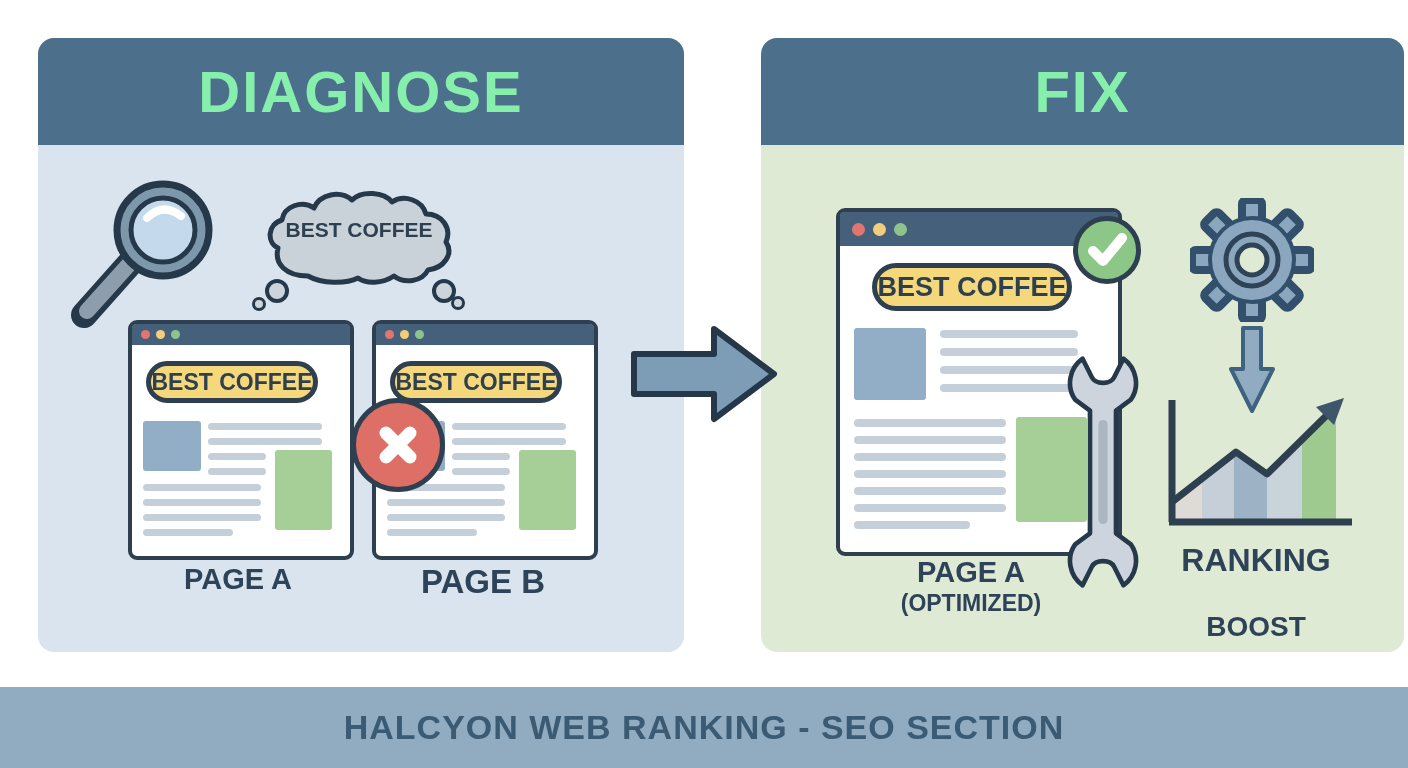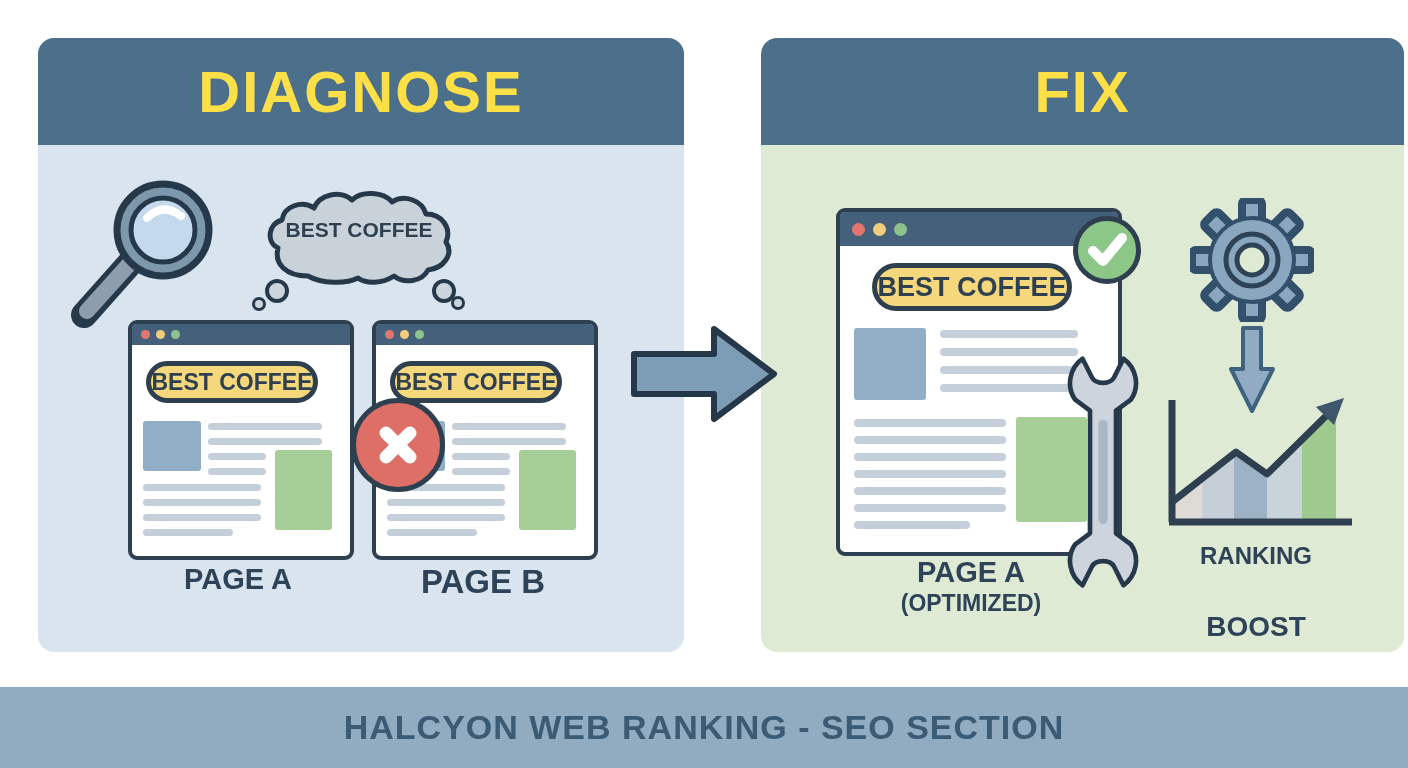--- a/index.html
+++ b/index.html
@@ -7,21 +7,21 @@
     width:1408px;height:768px;position:relative;overflow:hidden;
     background:#ffffff;
     font-family:"Liberation Sans","DejaVu Sans",sans-serif;
   }
   .panel{position:absolute;top:38px;width:646px;height:614px;border-radius:16px;overflow:hidden;}
   #diagnose-panel{left:38px;background:#d9e4ef;}
   #fix-panel{left:761px;width:643px;background:#dfead5;}
   .panel-header{
     position:absolute;top:0;left:0;right:0;height:107px;background:#4c6f8c;
     display:flex;align-items:center;justify-content:center;
-    color:#fde047;font-size:58px;font-weight:bold;letter-spacing:2px;
+    color:#86efac;font-size:58px;font-weight:bold;letter-spacing:2px;
   }
   
   .browser{position:absolute;background:#ffffff;border:4px solid #2e3f50;border-radius:9px;}
   .browser-bar{position:absolute;top:0;left:0;right:0;background:#45607a;display:flex;align-items:center;gap:6px;padding-left:9px;border-radius:4px 4px 0 0;}
   .browser.small .browser-bar{height:21px;}
   .browser.big .browser-bar{height:34px;gap:8px;padding-left:12px;}
   .dot{border-radius:50%;}
   .browser.small .dot{width:9px;height:9px;}
   .browser.big .dot{width:13px;height:13px;}
   .dot.red{background:#e2766f;}
@@ -215,19 +215,19 @@
       <polygon points="103,80 138,46 138,126 103,126" fill="#c9d3da"></polygon>
       <polygon points="138,46 172,12 172,126 138,126" fill="#9ec98f"></polygon>
       <polyline points="8,108 72,58 103,80 162,22" fill="none" stroke="#2e3f50" stroke-width="7" stroke-linejoin="round"></polyline>
       <polygon points="180,4 170,31 152,13" fill="#3d566b"></polygon>
       <line x1="8" y1="6" x2="8" y2="128" stroke="#2e3f50" stroke-width="7"></line>
       <line x1="5" y1="128" x2="188" y2="128" stroke="#2e3f50" stroke-width="7"></line>
     </svg>
 
   <div class="caption" style="left:130px;top:518px;width:160px;font-size:29px;">PAGE A</div>
   <div class="caption" style="left:130px;top:552px;width:160px;font-size:23px;">(OPTIMIZED)</div>
-  <div class="caption" style="left:412px;top:504px;width:166px;font-size:24px;">RANKING</div>
+  <div class="caption" style="left:412px;top:504px;width:166px;font-size:32px;">RANKING</div>
   <div class="caption" style="left:412px;top:536px;width:166px;font-size:28px;margin-top:37px;">BOOST</div>
 </div>
 
 <div id="footer-bar">
   <span>HALCYON WEB RANKING - SEO SECTION</span>
 </div>
 
 </body></html>

